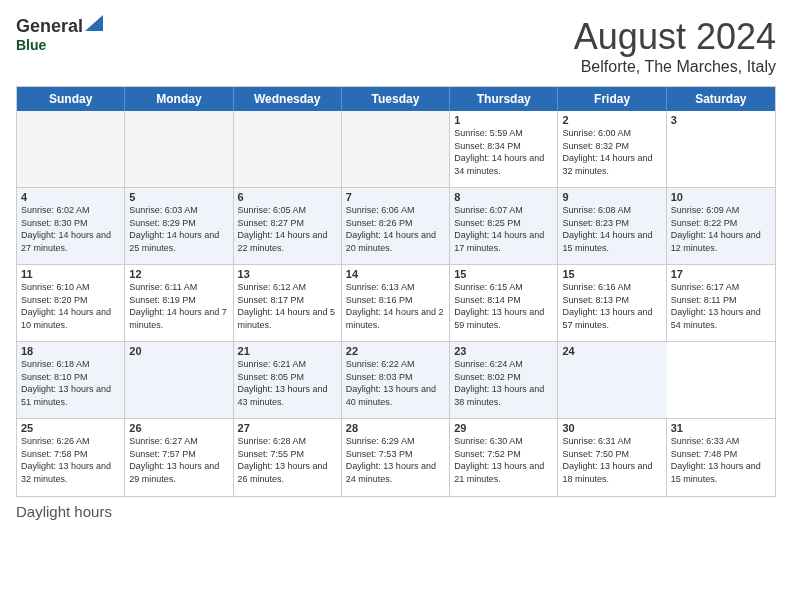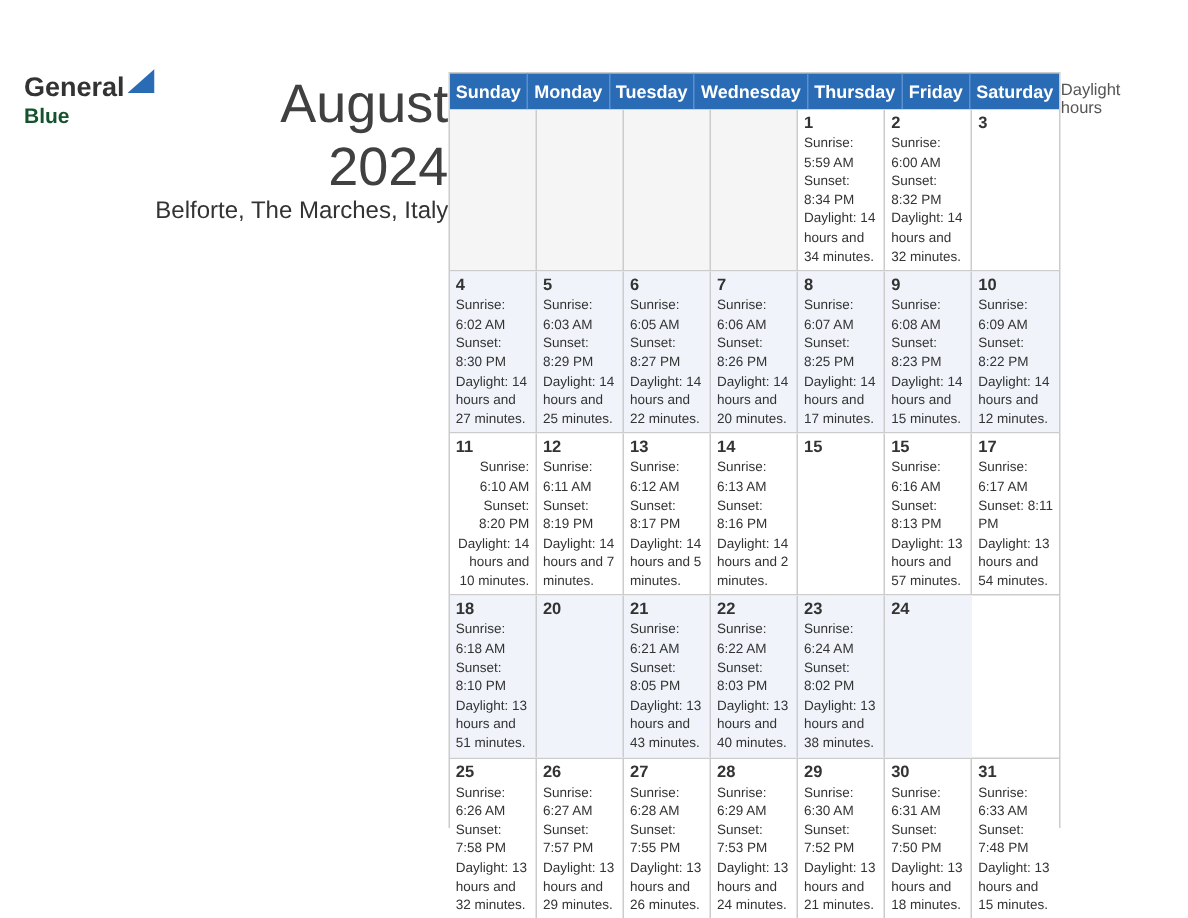--- a/index.html
+++ b/index.html
@@ -8,22 +8,21 @@
       background: #fff;
       width: 792px;
       height: 612px;
       overflow: hidden;
     }
     .page {
       width: 792px;
       height: 536px;
       padding: 16px;
       display: flex;
-      flex-direction: row;
-      margin-top: 32px;
+      flex-direction: column;
     }
     .header {
       display: flex;
       justify-content: space-between;
       align-items: flex-start;
       margin-bottom: 10px;
     }
     .logo {
       display: flex;
       flex-direction: column;
@@ -110,21 +109,21 @@
       display: block;
       margin-bottom: 1px;
     }
     .day-info {
       font-size: 9px;
       line-height: 1.4;
       color: #333;
     }
     .footer {
       margin-top: 6px;
-      font-size: 11px;
+      font-size: 15px;
       color: #555;
     }
   </style>
 </head>
 <body>
 
 <div class="page">
   <div class="header">
     <div class="logo">
       <div style="display:flex;align-items:center;">
@@ -140,22 +139,22 @@
     <div class="title-block">
       <div class="title-month">August 2024</div>
       <div class="title-location">Belforte, The Marches, Italy</div>
     </div>
   </div>
 
   <div class="calendar">
     <div class="cal-header">
     <div class="cal-header-cell">Sunday</div>
         <div class="cal-header-cell">Monday</div>
+        <div class="cal-header-cell">Wednesday</div>
         <div class="cal-header-cell">Tuesday</div>
-        <div class="cal-header-cell">Wednesday</div>
         <div class="cal-header-cell">Thursday</div>
         <div class="cal-header-cell">Friday</div>
         <div class="cal-header-cell">Saturday</div>
       </div>
     <div class="cal-body">
     <div class="cal-row">
           <div class="cal-cell empty"></div>
           <div class="cal-cell empty"></div>
           <div class="cal-cell empty"></div>
           <div class="cal-cell empty"></div>
@@ -215,21 +214,21 @@
           <div class="cal-cell alt-row">
             <span class="day-num">10</span>
             <div class="day-info" style="white-space: pre-line;">Sunrise: 6:09 AM
 Sunset: 8:22 PM
 Daylight: 14 hours and 12 minutes.</div>
           </div>
         </div>
         <div class="cal-row">
           <div class="cal-cell">
             <span class="day-num">11</span>
-            <div class="day-info" style="white-space: pre-line; text-align: right;">Sunrise: 6:10 AM
+            <div class="day-info" style="white-space: pre-line;">Sunrise: 6:10 AM
 Sunset: 8:20 PM
 Daylight: 14 hours and 10 minutes.</div>
           </div>
           <div class="cal-cell">
             <span class="day-num">12</span>
             <div class="day-info" style="white-space: pre-line;">Sunrise: 6:11 AM
 Sunset: 8:19 PM
 Daylight: 14 hours and 7 minutes.</div>
           </div>
           <div class="cal-cell">
@@ -239,20 +238,23 @@
 Daylight: 14 hours and 5 minutes.</div>
           </div>
           <div class="cal-cell">
             <span class="day-num">14</span>
             <div class="day-info" style="white-space: pre-line;">Sunrise: 6:13 AM
 Sunset: 8:16 PM
 Daylight: 14 hours and 2 minutes.</div>
           </div>
           <div class="cal-cell">
             <span class="day-num">15</span>
+            <div class="day-info" style="white-space: pre-line;">Sunrise: 6:15 AM
+Sunset: 8:14 PM
+Daylight: 13 hours and 59 minutes.</div>
           </div>
           <div class="cal-cell">
             <span class="day-num">15</span>
             <div class="day-info" style="white-space: pre-line;">Sunrise: 6:16 AM
 Sunset: 8:13 PM
 Daylight: 13 hours and 57 minutes.</div>
           </div>
           <div class="cal-cell">
             <span class="day-num">17</span>
             <div class="day-info" style="white-space: pre-line;">Sunrise: 6:17 AM

